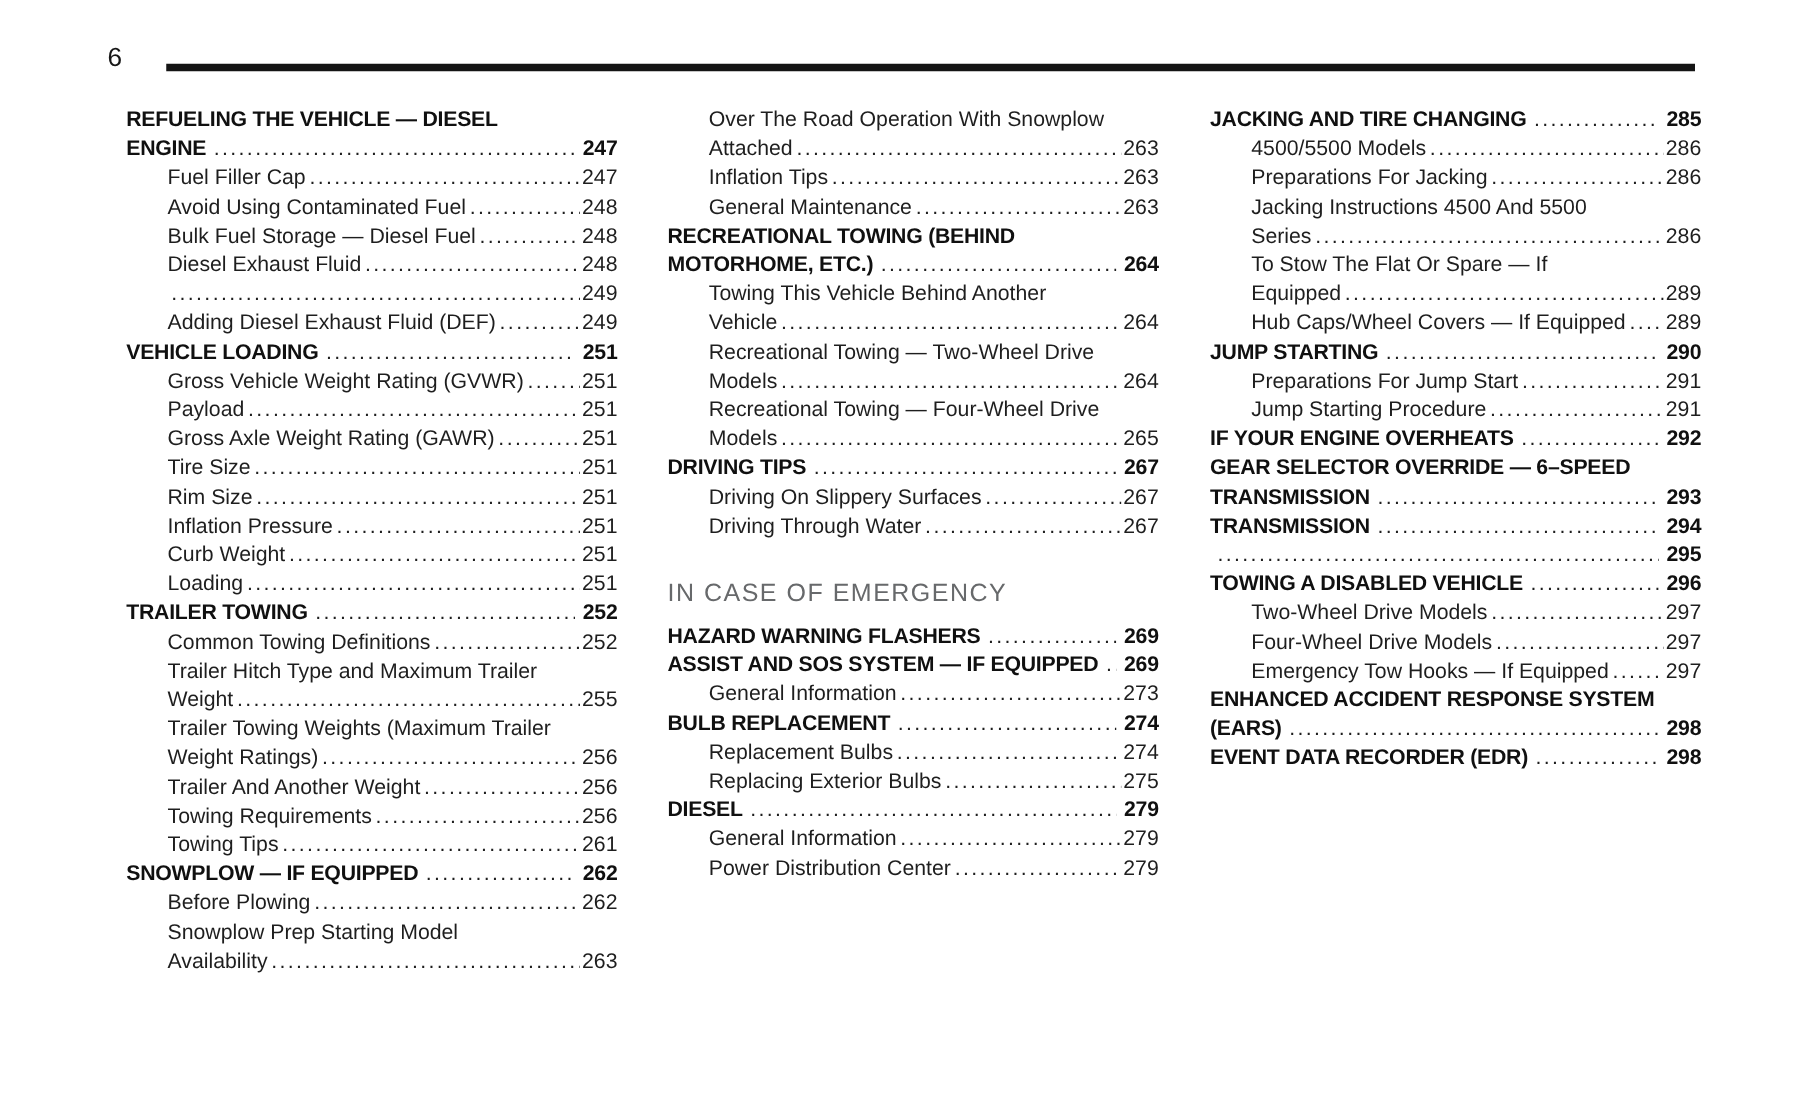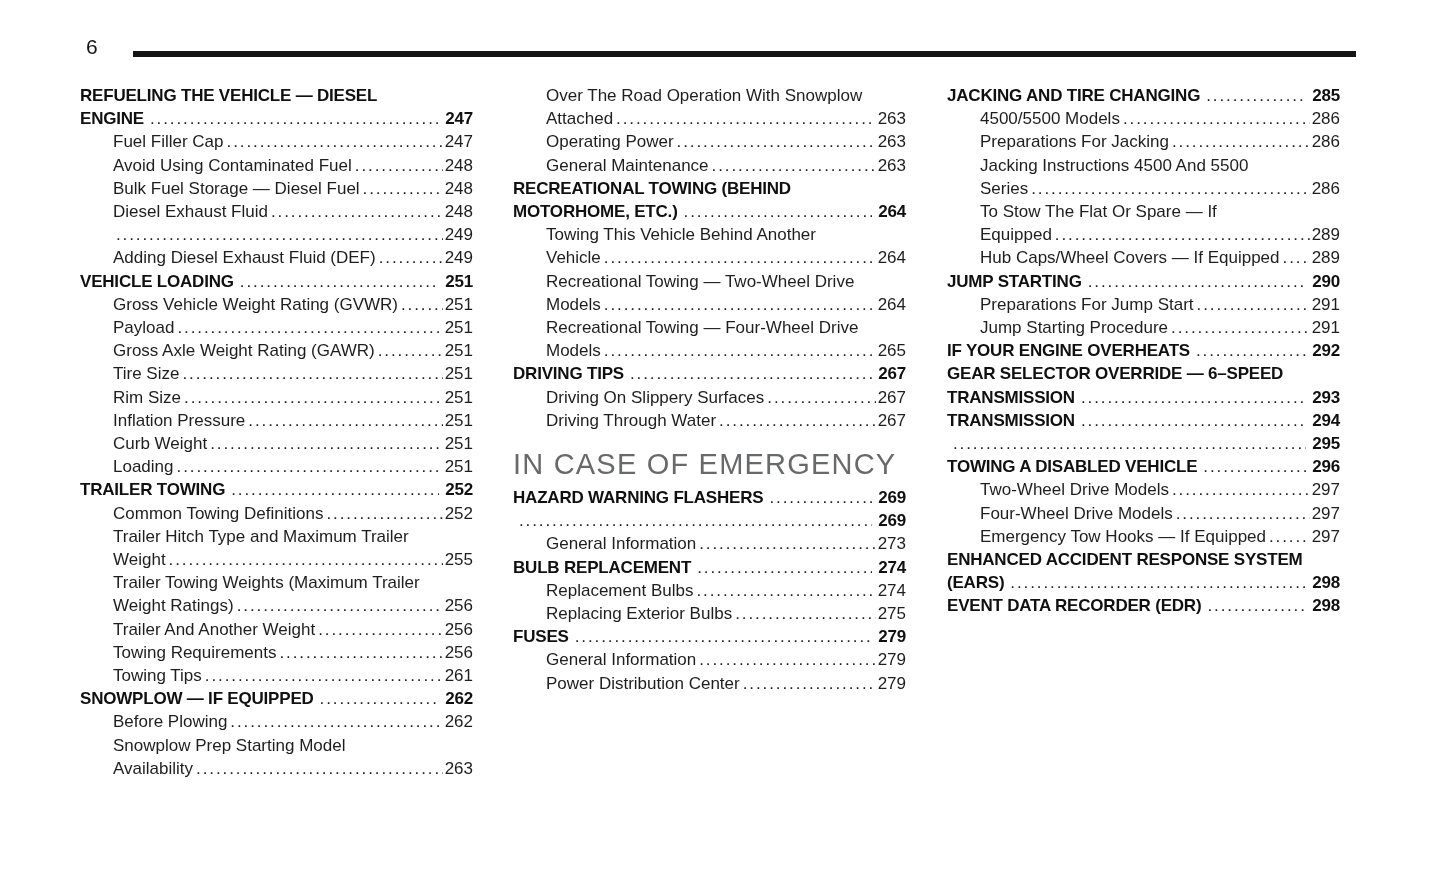--- a/index.html
+++ b/index.html
@@ -31,21 +31,21 @@
   .rule {
     position: absolute;
     left: 133px;
     top: 51px;
     width: 1223px;
     height: 6px;
     background: #141414;
   }
   .cols {
     position: absolute;
-    left: 80px;
+    left: 101px;
     top: 84px;
     display: flex;
     align-items: flex-start;
   }
   .col { width: 393px; flex: 0 0 393px; }
   .col2 { margin-left: 40px; }
   .col3 { margin-left: 41px; }
 
   .row {
     display: flex;
@@ -69,26 +69,26 @@
     letter-spacing: 1.9px;
     margin-left: 3px;
     color: #1e1e1e;
     white-space: nowrap;
   }
   .row.main .leader { margin-left: 6px; }
   .pg { flex: 0 0 auto; margin-left: 2px; }
   .row.main .pg { margin-left: 6px; }
 
   .section-header {
-    font-size: 29px;
+    font-size: 20px;
     line-height: 24px;
     font-weight: 400;
     letter-spacing: 1.2px;
     color: #67696b;
-    margin-top: 20px;
+    margin-top: 31px;
     margin-bottom: 10px;
     white-space: nowrap;
   }
 </style>
 </head>
 <body>
 
 <div class="page">
   <div class="pagenum">6</div>
   <div class="rule"></div>
@@ -239,21 +239,21 @@
     <section class="col col2">
         <div class="row sub">
           <span class="t">Over The Road Operation With Snowplow</span>
         </div>
         <div class="row sub">
           <span class="t">Attached</span>
           <span class="leader">............................................................................................................................................</span>
           <span class="pg">263</span>
         </div>
         <div class="row sub">
-          <span class="t">Operating Power</span>
+          <span class="t">Inflation Tips</span>
           <span class="leader">............................................................................................................................................</span>
           <span class="pg">263</span>
         </div>
         <div class="row sub">
           <span class="t">General Maintenance</span>
           <span class="leader">............................................................................................................................................</span>
           <span class="pg">263</span>
         </div>
         <div class="row main">
           <span class="t">RECREATIONAL TOWING (BEHIND</span>
@@ -302,20 +302,21 @@
           <span class="leader">............................................................................................................................................</span>
           <span class="pg">267</span>
         </div>
         <div class="section-header">IN CASE OF EMERGENCY</div>
         <div class="row main">
           <span class="t">HAZARD WARNING FLASHERS</span>
           <span class="leader">............................................................................................................................................</span>
           <span class="pg">269</span>
         </div>
         <div class="row main">
+          <span class="t">ASSIST AND SOS SYSTEM — IF EQUIPPED</span>
           <span class="leader">............................................................................................................................................</span>
           <span class="pg">269</span>
         </div>
         <div class="row sub">
           <span class="t">General Information</span>
           <span class="leader">............................................................................................................................................</span>
           <span class="pg">273</span>
         </div>
         <div class="row main">
           <span class="t">BULB REPLACEMENT</span>
@@ -326,21 +327,21 @@
           <span class="t">Replacement Bulbs</span>
           <span class="leader">............................................................................................................................................</span>
           <span class="pg">274</span>
         </div>
         <div class="row sub">
           <span class="t">Replacing Exterior Bulbs</span>
           <span class="leader">............................................................................................................................................</span>
           <span class="pg">275</span>
         </div>
         <div class="row main">
-          <span class="t">FUSES</span>
+          <span class="t">DIESEL</span>
           <span class="leader">............................................................................................................................................</span>
           <span class="pg">279</span>
         </div>
         <div class="row sub">
           <span class="t">General Information</span>
           <span class="leader">............................................................................................................................................</span>
           <span class="pg">279</span>
         </div>
         <div class="row sub">
           <span class="t">Power Distribution Center</span>

